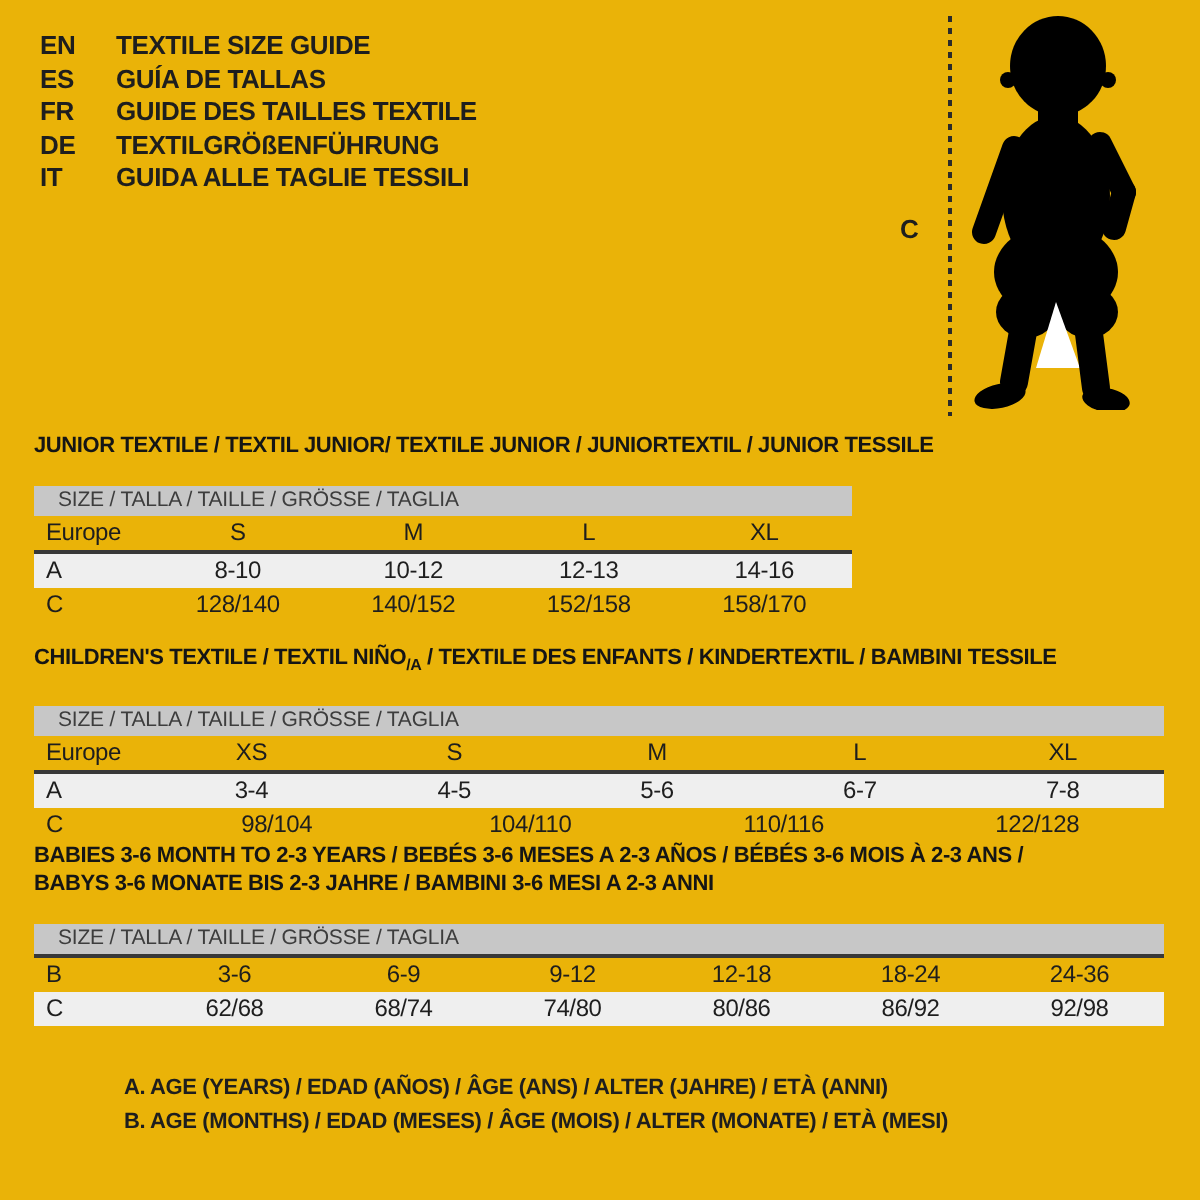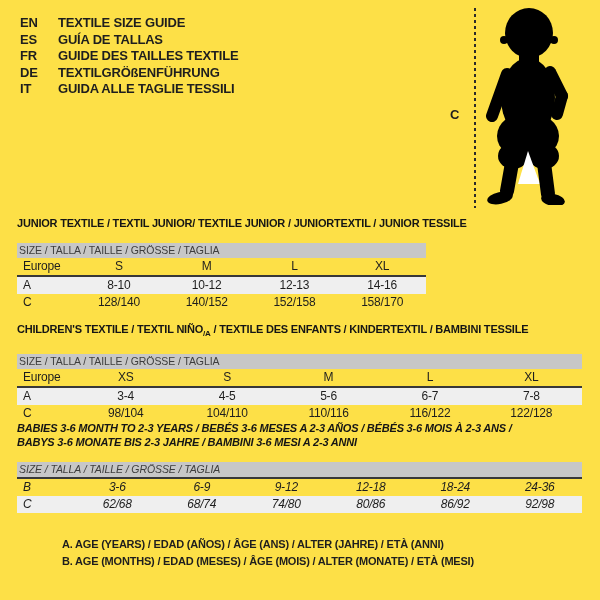--- a/index.html
+++ b/index.html
@@ -1,40 +1,40 @@
 <!DOCTYPE html>
 <html><head>
 <meta charset="utf-8">
 <style>
   html,body{margin:0;padding:0;background:#fff;}
-  .canvas{position:relative;width:600px;height:600px;background:#fde047;overflow:hidden;
+  .canvas{position:relative;width:600px;height:600px;background:#eab308;overflow:hidden;
           font-family:"Liberation Sans","DejaVu Sans",sans-serif;color:#1e1e1e;}
 
   
   .lang-block{position:absolute;left:20px;top:15px;}
   .lang-row{display:flex;height:16.5px;line-height:16.5px;font-size:13px;font-weight:bold;letter-spacing:-0.2px;}
   .lang-code{width:38px;}
   .lang-text{white-space:nowrap;text-align:right;}
 
   
   .figure{position:absolute;left:450px;top:5px;width:140px;height:205px;}
   .measure-line{position:absolute;left:24px;top:3px;width:2px;height:200px;
                 background:repeating-linear-gradient(to bottom,#2b2b2b 0 3px,transparent 3px 6px);}
   .height-label{position:absolute;left:0px;top:102px;font-size:13px;font-weight:bold;}
   .toddler{position:absolute;left:33px;top:3px;}
 
   
   .tbl-block{position:absolute;left:17px;}
   #tbl-block-0{top:216px;width:409px;}
   #tbl-block-1{top:322px;width:565px;}
-  #tbl-block-2{top:421px;width:565px;font-style:italic;}
+  #tbl-block-2{top:421px;width:565px;}
   .tbl-title{font-size:11px;font-weight:bold;line-height:14px;letter-spacing:-0.2px;margin-bottom:13px;white-space:nowrap;color:#151515;}
   .tbl-title sub{font-size:8px;}
   .size-bar{height:15px;line-height:15px;background:#c7c7c7;color:#3d3d3d;font-size:10.5px;
-            padding-left:2px;letter-spacing:-0.1px;box-sizing:border-box;}
+            padding-left:12px;letter-spacing:-0.1px;box-sizing:border-box;}
   .tbl-row{display:flex;height:17px;line-height:17px;font-size:12px;letter-spacing:-0.2px;box-sizing:border-box;}
   .tbl-row.shaded{background:#efefef;}
   .tbl-row.divider{border-top:2px solid #383838;height:19px;}
   .cell-label{width:58px;padding-left:6px;box-sizing:border-box;text-align:left;}
   .cell-val{flex:1;text-align:center;}
 
   
   .footnotes{position:absolute;left:18px;top:536px;margin-left:44px;}
   .footnote{font-size:11px;font-weight:bold;line-height:17.2px;letter-spacing:-0.2px;white-space:nowrap;}
 </style>
@@ -134,21 +134,20 @@
           <div class="cell-val">4-5</div>
           <div class="cell-val">5-6</div>
           <div class="cell-val">6-7</div>
           <div class="cell-val">7-8</div>
         </div>
         <div class="tbl-row">
           <div class="cell-label">C</div>
           <div class="cell-val">98/104</div>
           <div class="cell-val">104/110</div>
           <div class="cell-val">110/116</div>
-          <div class="cell-val">116/122</div>
           <div class="cell-val">122/128</div>
         </div>
       </div>
       <div class="tbl-block" id="tbl-block-2">
         <div class="tbl-title"><span>BABIES 3-6 MONTH TO 2-3 YEARS / BEBÉS 3-6 MESES A 2-3 AÑOS / BÉBÉS 3-6 MOIS À 2-3 ANS /</span><br><span>BABYS 3-6 MONATE BIS 2-3 JAHRE / BAMBINI 3-6 MESI A 2-3 ANNI</span></div>
         <div class="size-bar">SIZE / TALLA / TAILLE / GRÖSSE / TAGLIA</div>
         <div class="tbl-row divider">
           <div class="cell-label">B</div>
           <div class="cell-val">3-6</div>
           <div class="cell-val">6-9</div>

